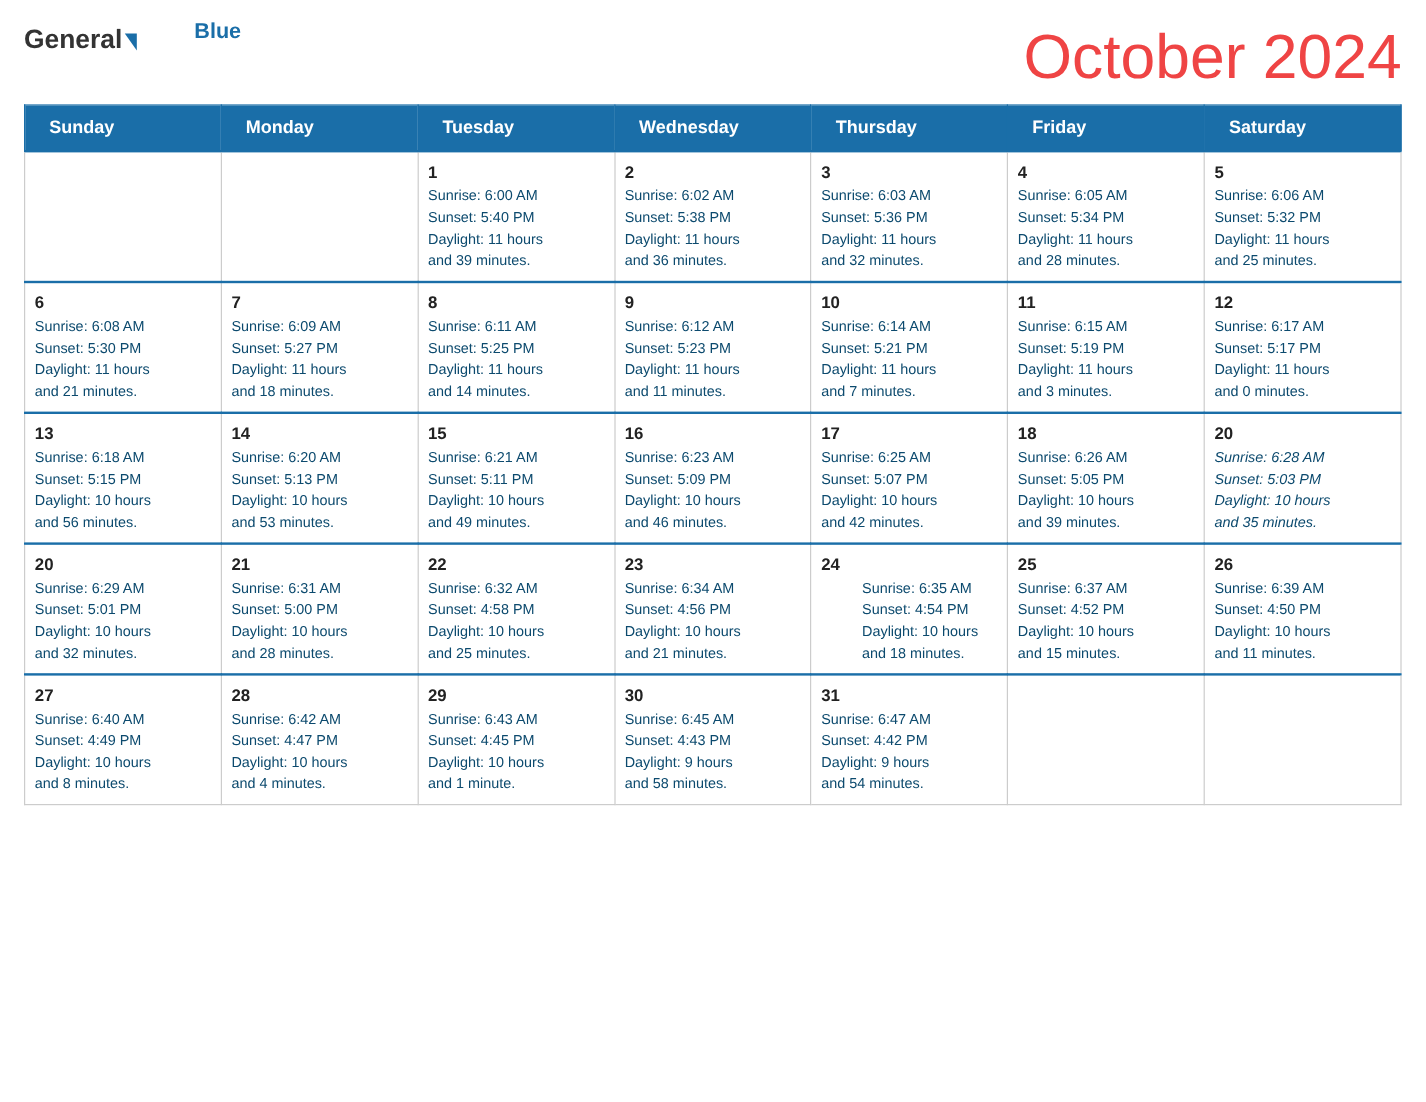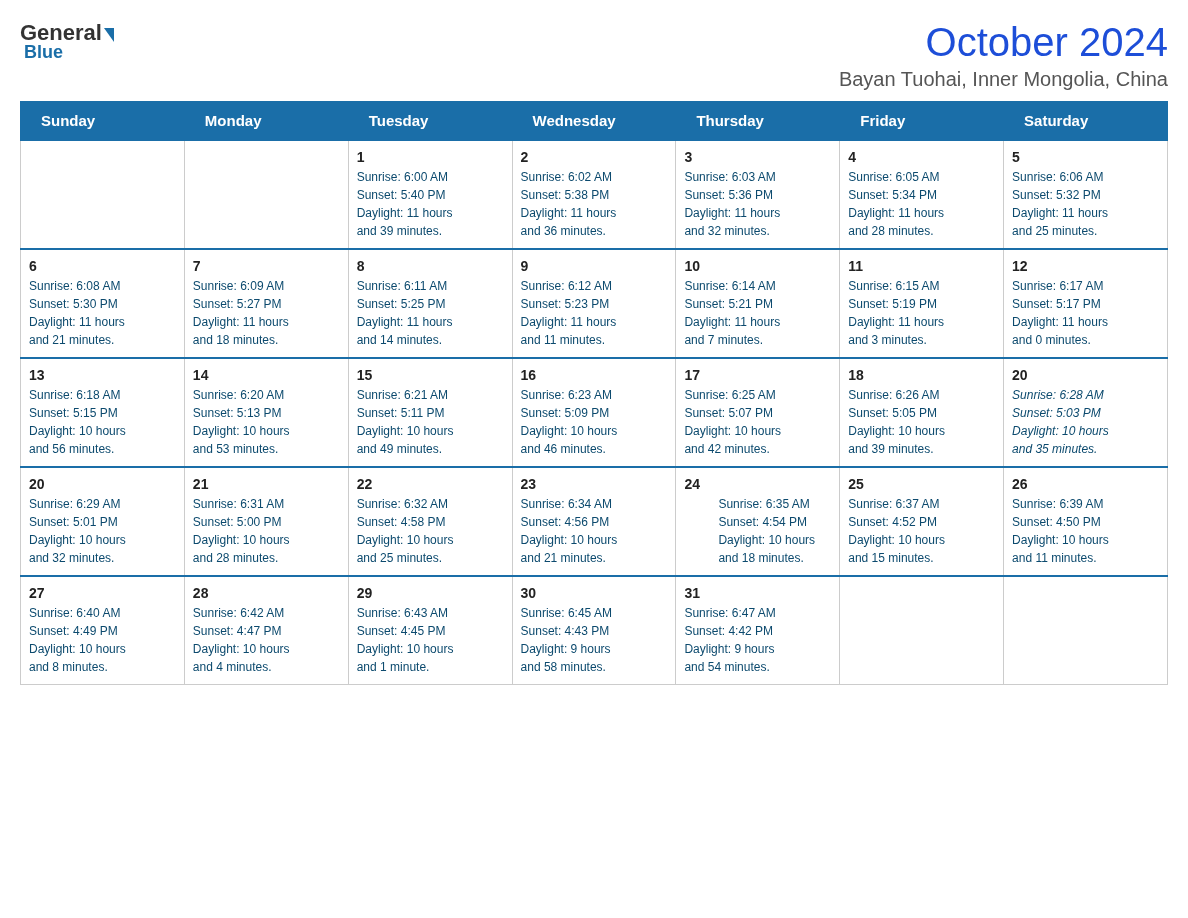--- a/index.html
+++ b/index.html
@@ -11,22 +11,23 @@
       padding: 20px;
     }
     .header {
       display: flex;
       justify-content: space-between;
       align-items: flex-start;
       margin-bottom: 10px;
     }
     .logo {
       display: flex;
-      flex-direction: column;
+      flex-direction: row;
       align-items: flex-start;
+      gap: 42px;
     }
     .logo-text {
       display: flex;
       align-items: center;
       font-size: 22px;
       font-weight: bold;
       color: #333;
     }
     .logo-general { color: #333; }
     .logo-arrow {
@@ -43,23 +44,23 @@
       color: #1a6ea8;
       font-size: 18px;
       font-weight: bold;
       margin-top: -4px;
       margin-left: 4px;
     }
     .title-block {
       text-align: right;
     }
     .month-title {
-      font-size: 40px;
+      font-size: 52px;
       font-weight: 300;
-      color: #1d4ed8;
+      color: #ef4444;
       line-height: 1.1;
     }
     .subtitle {
       font-size: 20px;
       color: #555;
       margin-top: 4px;
     }
     .calendar {
       width: 100%;
       border-collapse: collapse;
@@ -110,21 +111,20 @@
 <div class="header">
   <div class="logo">
     <div class="logo-text">
       <span class="logo-general">General</span>
       <span class="logo-arrow"></span>
     </div>
     <div class="logo-blue-sub">Blue</div>
   </div>
   <div class="title-block">
     <div class="month-title">October 2024</div>
-    <div class="subtitle">Bayan Tuohai, Inner Mongolia, China</div>
   </div>
 </div>
 
 <table class="calendar">
   <thead>
     <tr>
     <th>Sunday</th>
         <th>Monday</th>
         <th>Tuesday</th>
         <th>Wednesday</th>

